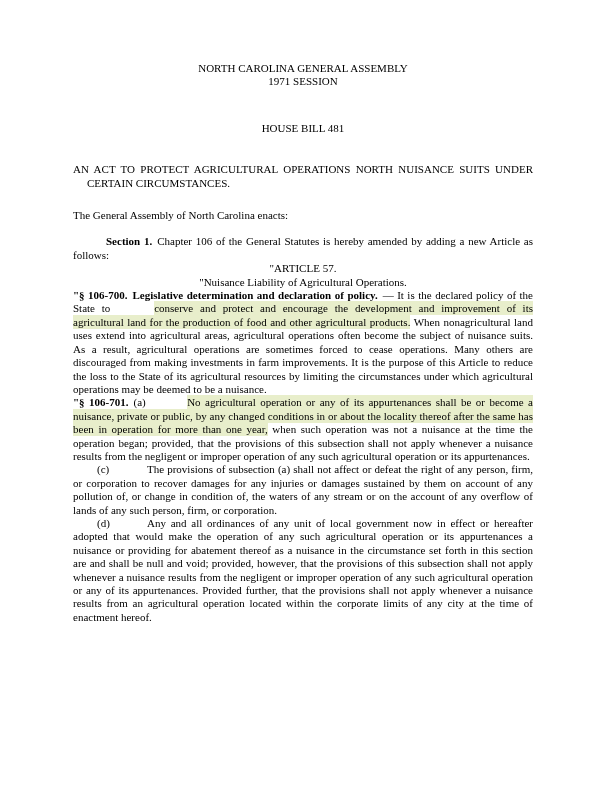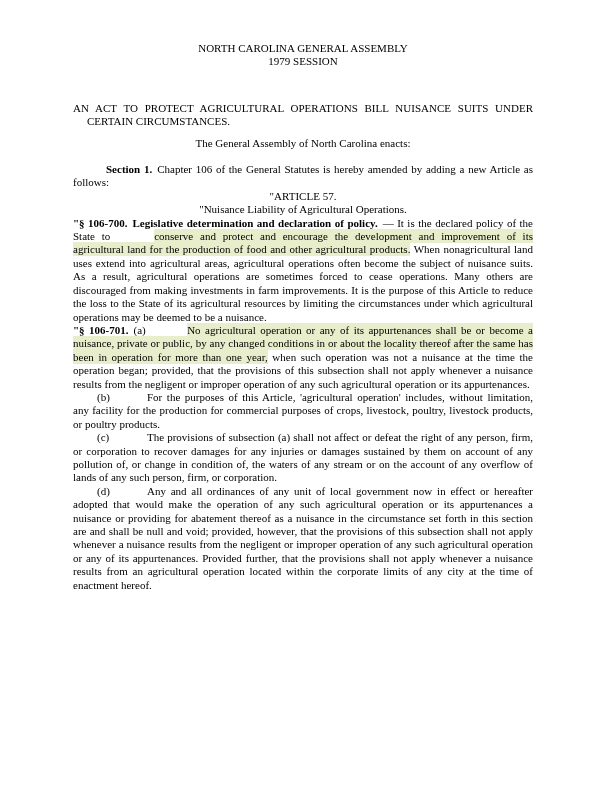--- a/index.html
+++ b/index.html
@@ -1,69 +1,69 @@
 <!DOCTYPE html>
 <html><head>
 <meta charset="utf-8">
 <style>
   html, body { margin: 0; padding: 0; background: #ffffff; }
   .page {
     position: relative;
     width: 612px;
     height: 792px;
     box-sizing: border-box;
-    padding: 42px 79px 0 73px;
+    padding: 62px 79px 0 73px;
     background: #ffffff;
     font-family: "Liberation Serif", "DejaVu Serif", serif;
     font-size: 11px;
     line-height: 13.4px;
     color: #000000;
     overflow: hidden;
   }
   p { margin: 0; }
   .center { text-align: center; }
   .b { font-weight: bold; }
   .label-gap { margin-right: 5px; }
   mark.hl { background: #e8eecb; color: inherit; padding: 1px 0; margin-left: 37px; }
   .chapter-block { margin-top: 33px; }
   .act-title { margin-top: 28px; padding-left: 14px; text-indent: -14px; text-align: justify; }
-  .enacting { margin-top: 8px; text-align: center; }
+  .enacting { margin-top: 19px; }
   .sec-para { text-indent: 33px; text-align: justify; }
   .sec1 { margin-top: 13px; }
   .statute { text-align: justify; }
   .letter { text-indent: 12px; text-align: justify; }
   .letter-label { display: inline-block; width: 62px; }
 </style>
 </head>
 <body>
 
 <div class="page">
 
   <div class="center">
     <p>NORTH CAROLINA GENERAL ASSEMBLY</p>
-    <p>1979 SESSION</p>
+    <p>1971 SESSION</p>
   </div>
 
   <div class="center chapter-block">
+    <p>HOUSE BILL 481</p>
   </div>
 
-  <p class="act-title">AN ACT TO PROTECT AGRICULTURAL OPERATIONS BILL NUISANCE SUITS UNDER CERTAIN CIRCUMSTANCES.</p>
+  <p class="act-title">AN ACT TO PROTECT AGRICULTURAL OPERATIONS NORTH NUISANCE SUITS UNDER CERTAIN CIRCUMSTANCES.</p>
 
   <p class="enacting">The General Assembly of North Carolina enacts:</p>
 
   <p class="sec-para sec1"><span class="b label-gap">Section 1.</span><span>Chapter 106 of the General Statutes is hereby amended by adding a new Article as follows:</span></p>
 
   <p class="center">"ARTICLE 57.</p>
   <p class="center">"Nuisance Liability of Agricultural Operations.</p>
 
   <p class="statute"><span class="b label-gap">"§ 106-700.</span><span class="b label-gap">Legislative determination and declaration of policy.</span><span>— It is the declared policy of the State to </span><mark class="hl" style="background: rgb(232, 238, 203);">conserve and protect and encourage the development and improvement of its agricultural land for the production of food and other agricultural products.</mark><span> When nonagricultural land uses extend into agricultural areas, agricultural operations often become the subject of nuisance suits. As a result, agricultural operations are sometimes forced to cease operations. Many others are discouraged from making investments in farm improvements. It is the purpose of this Article to reduce the loss to the State of its agricultural resources by limiting the circumstances under which agricultural operations may be deemed to be a nuisance.</span></p>
 
   <p class="statute"><span class="b label-gap">"§ 106-701.</span><span>(a) </span><mark class="hl" style="background: rgb(232, 238, 203);">No agricultural operation or any of its appurtenances shall be or become a nuisance, private or public, by any changed conditions in or about the locality thereof after the same has been in operation for more than one year,</mark><span> when such operation was not a nuisance at the time the operation began; provided, that the provisions of this subsection shall not apply whenever a nuisance results from the negligent or improper operation of any such agricultural operation or its appurtenances.</span></p>
 
-  <p class="letter"><span class="letter-label">(b)</span><span>For the purposes of this Article, 'agricultural operation' includes, without limitation, any facility for the production for commercial purposes of crops, livestock, poultry, livestock products, or poultry products.</span></p>
 
   <p class="letter"><span class="letter-label">(c)</span><span>The provisions of subsection (a) shall not affect or defeat the right of any person, firm, or corporation to recover damages for any injuries or damages sustained by them on account of any pollution of, or change in condition of, the waters of any stream or on the account of any overflow of lands of any such person, firm, or corporation.</span></p>
 
   <p class="letter"><span class="letter-label">(d)</span><span>Any and all ordinances of any unit of local government now in effect or hereafter adopted that would make the operation of any such agricultural operation or its appurtenances a nuisance or providing for abatement thereof as a nuisance in the circumstance set forth in this section are and shall be null and void; provided, however, that the provisions of this subsection shall not apply whenever a nuisance results from the negligent or improper operation of any such agricultural operation or any of its appurtenances. Provided further, that the provisions shall not apply whenever a nuisance results from an agricultural operation located within the corporate limits of any city at the time of enactment hereof.</span></p>
 
 
 
 </div>
 
 </body></html>

